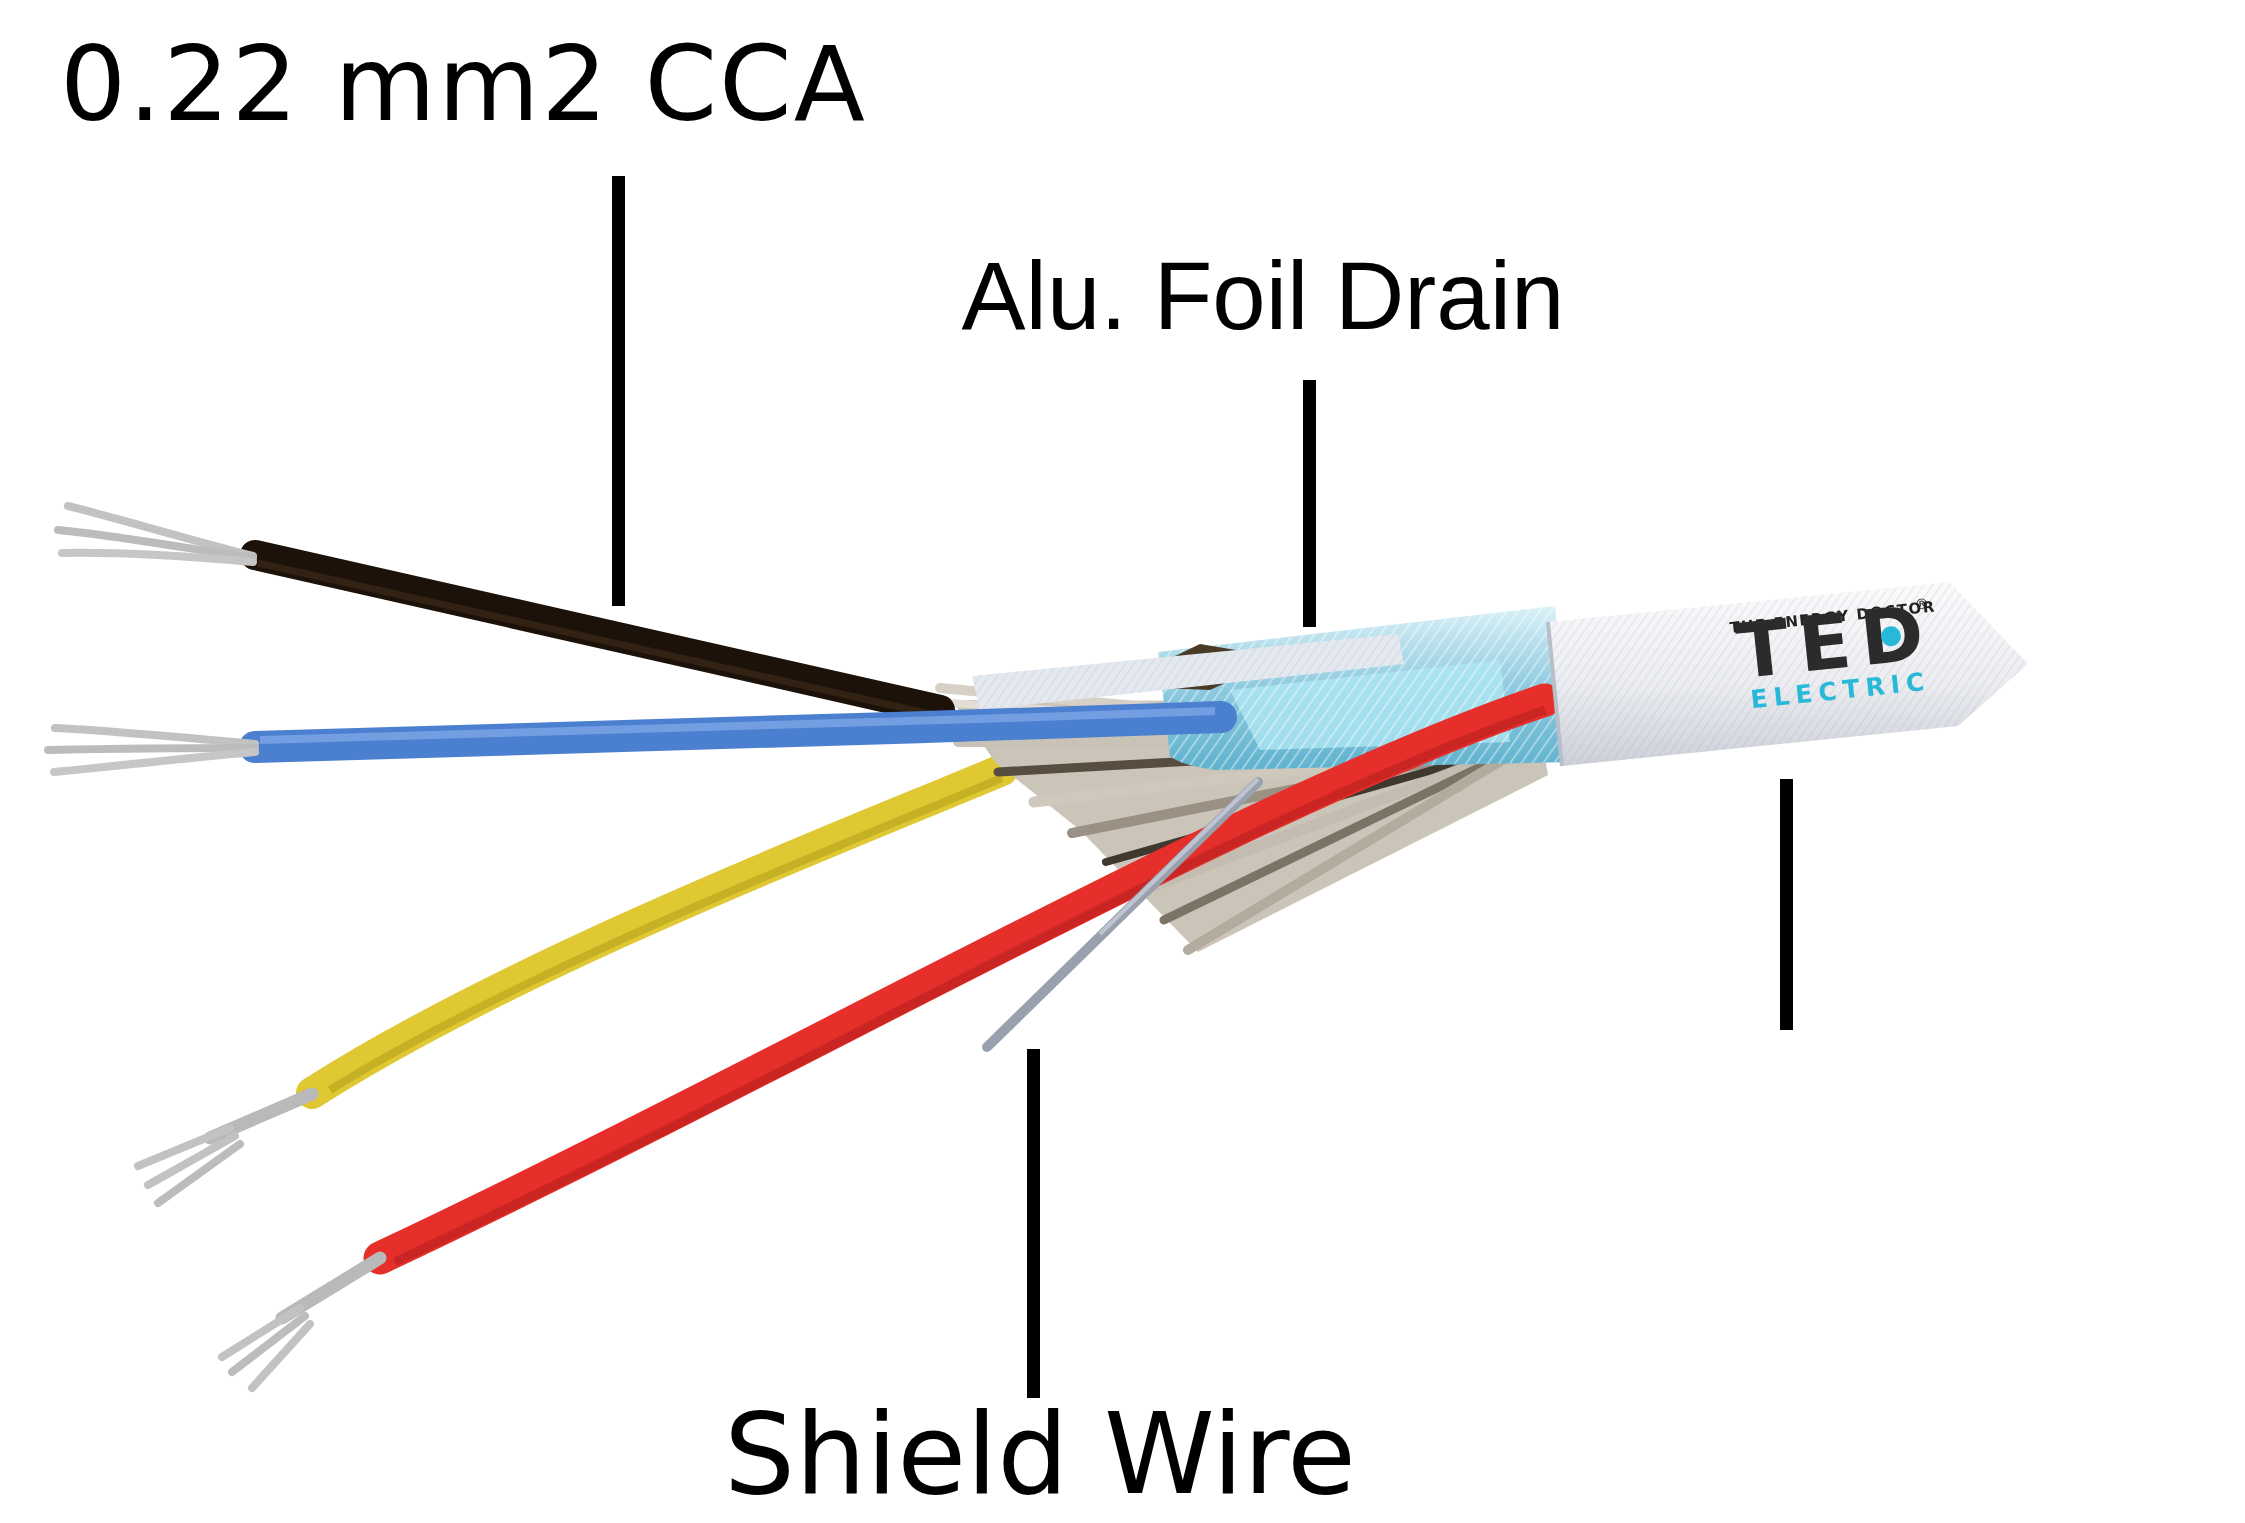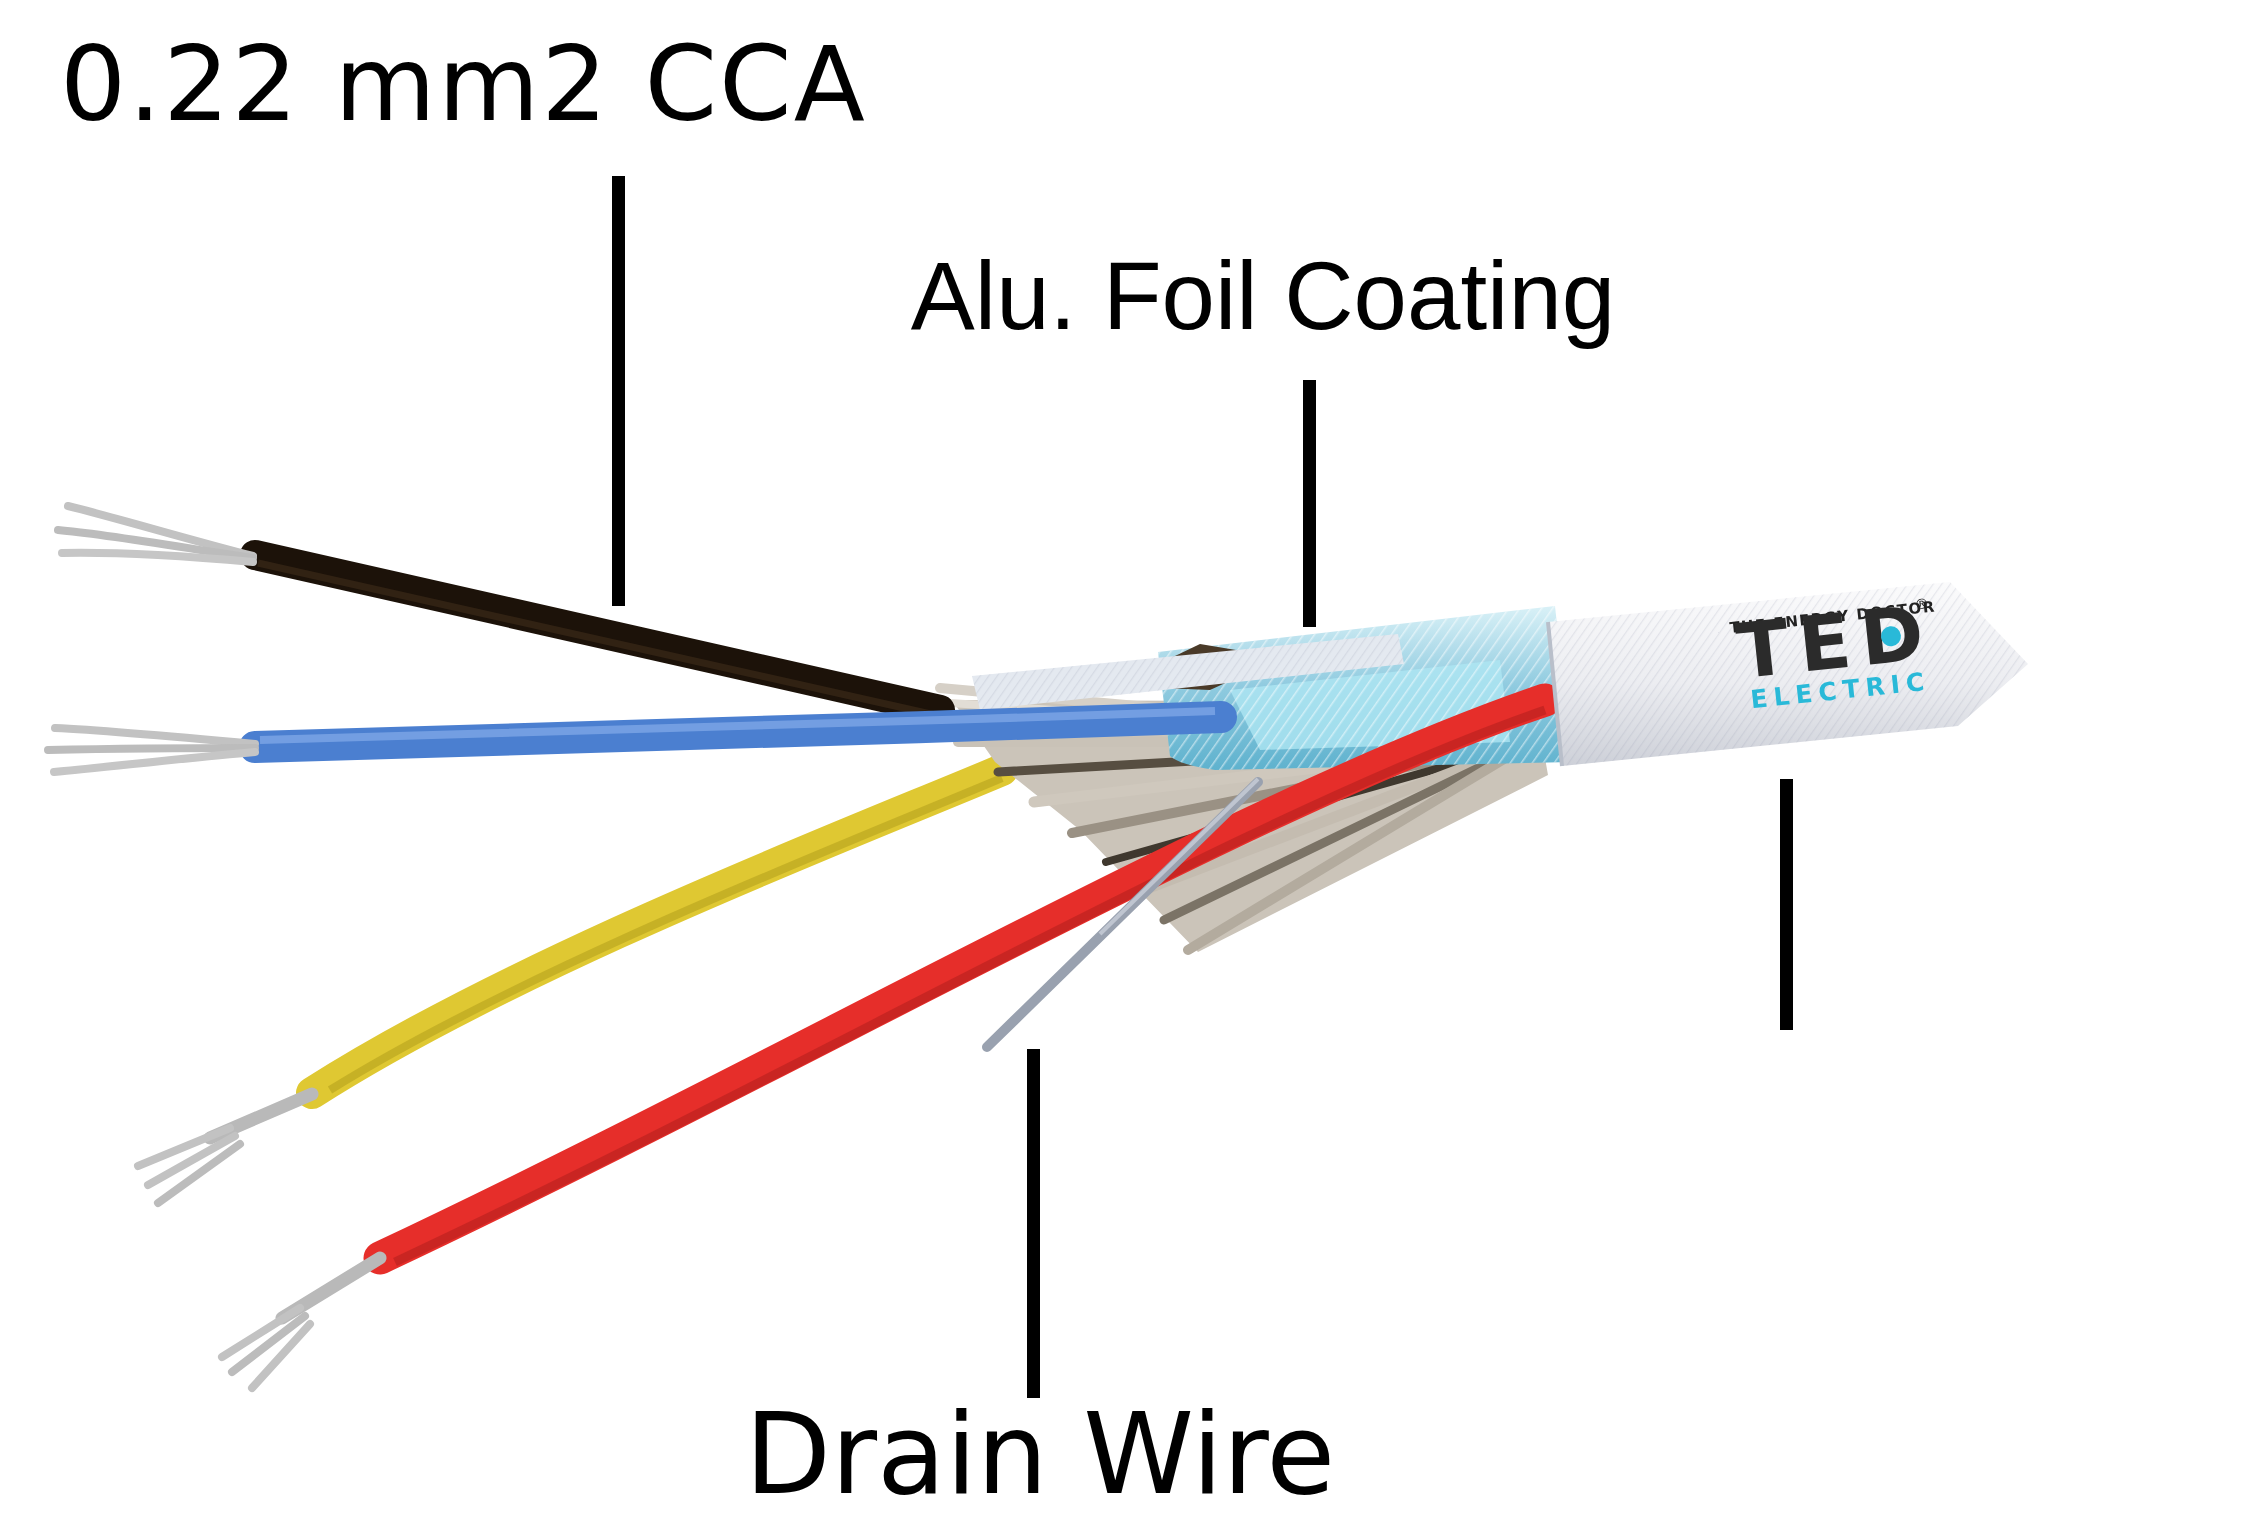--- a/index.html
+++ b/index.html
@@ -119,21 +119,21 @@
       <path d="M255,752 C185,758 100,768 54,772" fill="none" stroke="#c6c6c6" stroke-width="8" stroke-linecap="round"></path>
     </g>
 
     <g>
       <path d="M1258,782 L987,1047" fill="none" stroke="#99a1af" stroke-width="10" stroke-linecap="round"></path>
       <path d="M1258,779 L1100,934" fill="none" stroke="#c3c9d4" stroke-width="4" stroke-opacity="0.9"></path>
     </g>
   </svg>
 
   <div class="label label-cca">0.22 mm2 CCA</div>
-  <div class="label label-alu">Alu. Foil Coating</div>
-  <div class="label label-drain">Drain Wire</div>
+  <div class="label label-alu">Alu. Foil Drain</div>
+  <div class="label label-drain">Shield Wire</div>
 
   <div class="leader leader-cca"></div>
   <div class="leader leader-alu"></div>
   <div class="leader leader-pvc"></div>
   <div class="leader leader-drain"></div>
 
 </div>
 
 </body></html>

